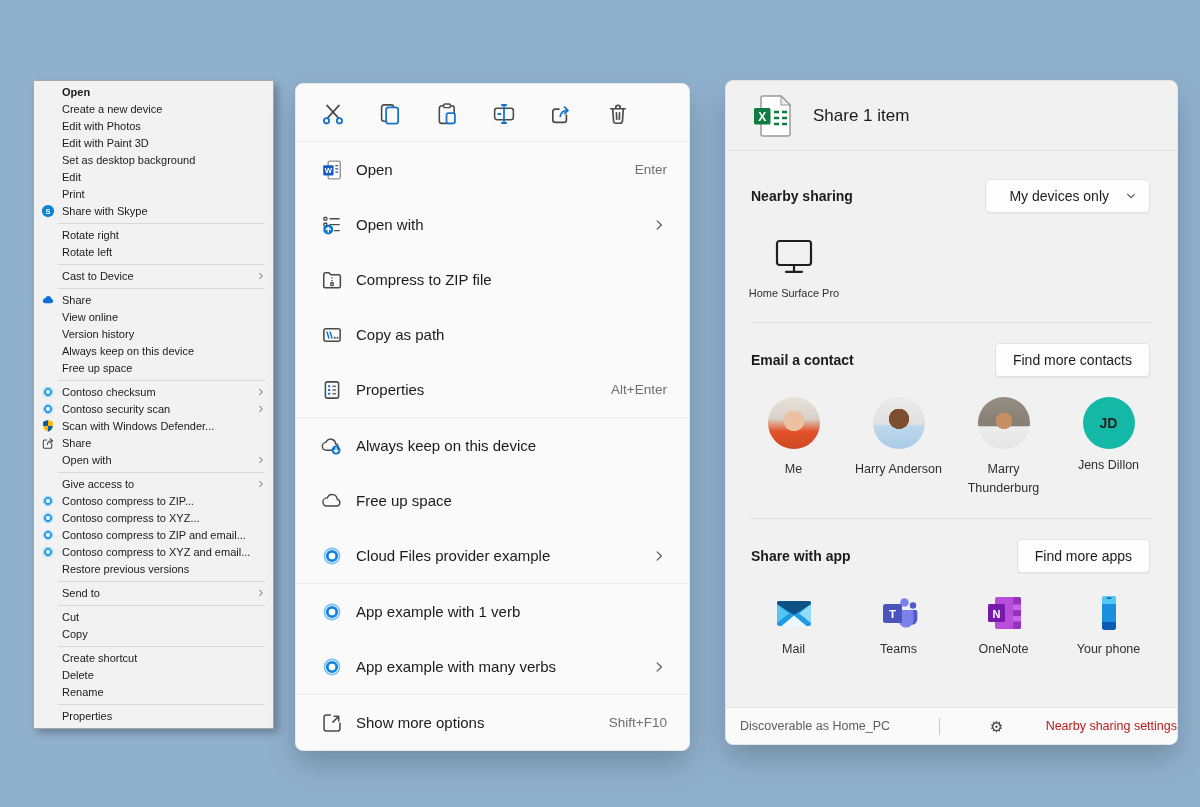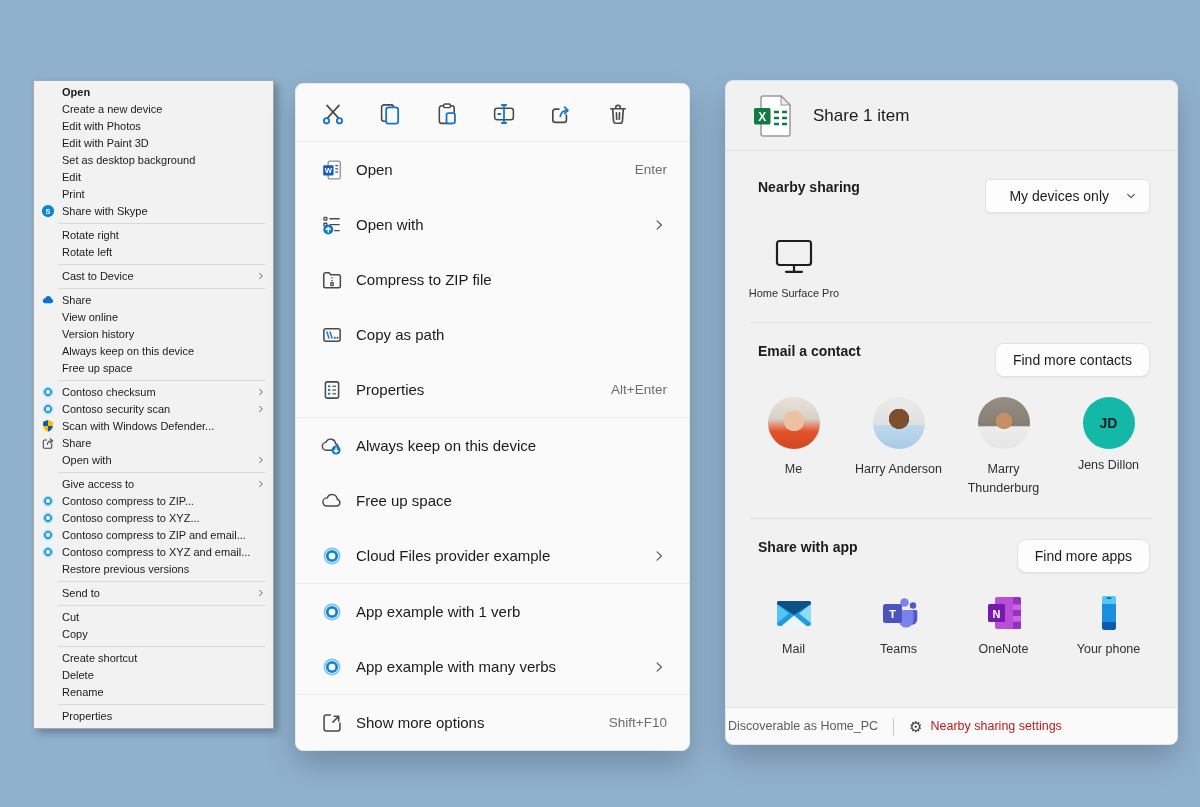--- a/index.html
+++ b/index.html
@@ -47,31 +47,31 @@
   
   .share-panel{
     position:absolute;left:725px;top:80px;width:453px;height:665px;
     background:#f1f1f2;border:1px solid #e4e4e4;border-radius:8px;
     box-shadow:0 14px 30px rgba(0,0,0,.20);
     box-sizing:border-box;overflow:hidden;
   }
   .sp-header{height:69px;display:flex;align-items:center;padding:0 24px;border-bottom:1px solid #e4e4e4;}
   .sp-file-ic{width:46px;height:46px;margin-right:17px;}
   .sp-title{font-size:17px;color:#1b1b1b;}
-  .sp-row{display:flex;justify-content:space-between;align-items:flex-start;margin:28px 27px 0 32px;}
+  .sp-row{display:flex;justify-content:space-between;align-items:center;margin:28px 27px 0 25px;}
   .sp-row.tight{margin-top:20px;}
   .sp-label{font-size:14px;font-weight:bold;color:#1b1b1b;}
   .dropdown{
     background:#fdfdfd;border:1px solid #e1e1e1;border-radius:5px;
     padding:8px 12px 8px 23px;font-size:14px;color:#1b1b1b;
     display:flex;align-items:center;gap:16px;box-shadow:0 1px 1px rgba(0,0,0,.05);
   }
   .dd-chev{width:12px;height:12px;}
   .btn{
-    background:#fdfdfd;border:1px solid #e1e1e1;border-radius:9px;
+    background:#fdfdfd;border:1px solid #e1e1e1;border-radius:4px;
     padding:8px 17px;font-size:14px;color:#1b1b1b;box-shadow:0 1px 1px rgba(0,0,0,.05);
   }
   .device{width:96px;margin:24px 0 0 20px;text-align:center;}
   .device .ic{width:44px;height:40px;}
   .device-name{font-size:11px;color:#2f2f2f;line-height:1.55;margin-top:4px;text-align:center;}
   .sp-sep{border-top:1px solid #dfdfdf;margin:20px 25px 0 25px;}
   .contacts,.apps{display:flex;margin:20px 0 0 15px;}
   .contact,.app{width:105px;text-align:center;}
   .avatar{
     width:52px;height:52px;border-radius:50%;display:inline-block;
@@ -86,21 +86,21 @@
     linear-gradient(180deg,#ebebeb 0%,#e0e0e0 54%,#bdd8ec 55%,#a9cbe6 100%);}
   .av-marry{background:
     radial-gradient(circle at 50% 46%, #c79064 0 21%, rgba(0,0,0,0) 22%),
     linear-gradient(180deg,#968d83 0%,#867d73 56%,#ededed 57%,#e5e5e5 100%);}
   .contact-name{font-size:12.5px;color:#2f2f2f;line-height:1.5;margin-top:7px;}
   .app .ic{width:40px;height:40px;}
   .app-name{font-size:12.5px;color:#2f2f2f;margin-top:5px;}
   .sp-footer{
     position:absolute;left:0;right:0;bottom:0;height:37px;
     background:#fafafa;border-top:1px solid #e4e4e4;
-    display:flex;align-items:center;padding-left:2px;box-sizing:border-box;
+    display:flex;align-items:center;padding-left:14px;box-sizing:border-box;justify-content:space-between;
   }
   .foot-disc{font-size:12.5px;color:#5d5d5d;}
   .foot-div{width:1px;height:17px;background:#c9c9c9;margin:0 15px;}
   .gear{font-size:15px;color:#3c3c3c;margin-right:8px;line-height:1;}
   .foot-settings{font-size:12.5px;color:#b91c1c;}
 </style>
 </head>
 <body>
 
 <div class="classic-menu">

